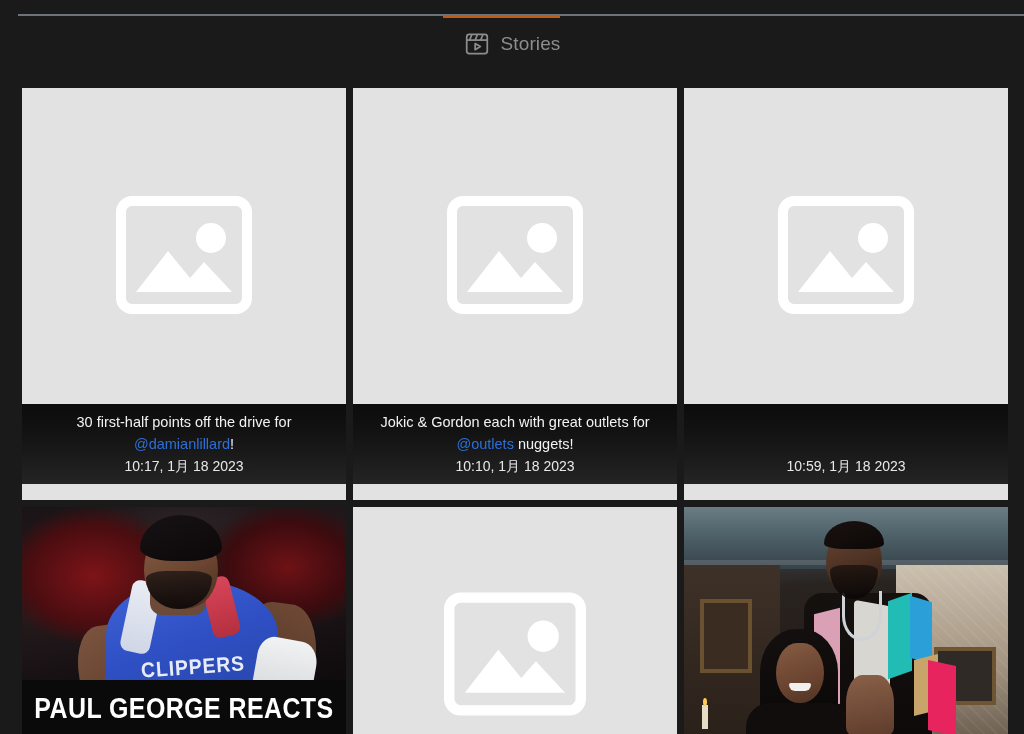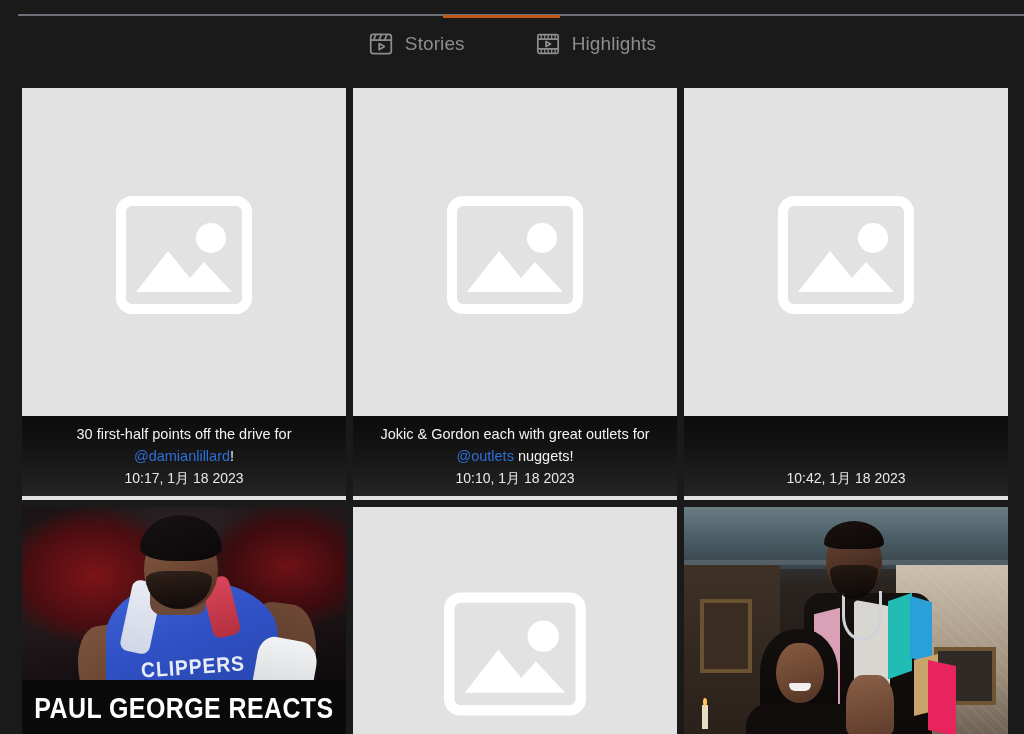--- a/index.html
+++ b/index.html
@@ -70,21 +70,21 @@
     display: flex; align-items: center; justify-content: center;
     overflow: hidden;
   }
   .cell.row2 .media { height: 229px; }
 
   
   .ph { display: block; }
 
   
   .caption {
-    position: absolute; left: 0; bottom: 4px;
+    position: absolute; left: 0; bottom: 16px;
     width: 100%; height: 80px;
     background: linear-gradient(to bottom, #0c0c0c 0%, #131313 38%, #242424 100%);
     padding: 8px 12px 6px;
     text-align: center;
     display: flex; flex-direction: column; align-items: center;
   }
   .cap-text {
     font-size: 14.5px; line-height: 21.5px; color: #f2f2f2;
     width: 100%;
   }
@@ -303,32 +303,20 @@
           <rect x="2.5" y="3.2" width="19" height="17.6" rx="2.4"></rect>
           <path d="M2.5 8.4h19"></path>
           <path d="M7.3 3.2 5.2 8.4M12.4 3.2l-2.1 5.2M17.5 3.2l-2.1 5.2"></path>
           <path d="M10.3 11.6v5.6l4.8-2.8z" stroke-linejoin="round"></path>
         </svg>
       </span>
       <span class="tab-label">Stories</span>
     </div>
 
 
-    <div class="tab">
-      <span class="tab-icon">
-        <svg viewBox="0 0 24 24" width="26" height="26" fill="none" stroke="#8d8d8d" stroke-width="1.6">
-          <rect x="2.6" y="3.4" width="18.8" height="17.2" rx="1.4"></rect>
-          <path d="M2.6 7.4h18.8M2.6 16.6h18.8"></path>
-          <path d="M5.8 3.4v4M9 3.4v4M12.2 3.4v4M15.4 3.4v4M18.6 3.4v4" stroke-width="1.2"></path>
-          <path d="M5.8 16.6v4M9 16.6v4M12.2 16.6v4M15.4 16.6v4M18.6 16.6v4" stroke-width="1.2"></path>
-          <path d="M10.2 9.6v4.8l4.2-2.4z" stroke-linejoin="round"></path>
-        </svg>
-      </span>
-      <span class="tab-label">Highlights</span>
-    </div>
   </div>
   <div class="tab-underline"></div>
 
   <div class="grid">
 
     <div class="cell row1">
       <div class="media">
         <svg class="ph" width="136" height="118" viewBox="0 0 136 118">
           <rect x="5" y="5" width="126" height="108" rx="11" fill="none" stroke="#fff" stroke-width="10"></rect>
           <circle cx="95" cy="42" r="15" fill="#fff"></circle>
@@ -361,21 +349,21 @@
 
     <div class="cell row1">
       <div class="media">
         <svg class="ph" width="136" height="118" viewBox="0 0 136 118">
           <rect x="5" y="5" width="126" height="108" rx="11" fill="none" stroke="#fff" stroke-width="10"></rect>
           <circle cx="95" cy="42" r="15" fill="#fff"></circle>
           <path d="M20 96 L52 55 L74 82 L88 66 L116 96 Z" fill="#fff"></path>
         </svg>
       </div>
       <div class="caption">
-        <div class="cap-time">10:42, 1月 18 2023</div>
+        <div class="cap-time">10:59, 1月 18 2023</div>
       </div>
     </div>
 
     <div class="cell row2">
       <div class="media">
         <div class="photo">
           <div class="pg-bg"></div>
           <div class="pg-arm-l"></div>
           <div class="pg-arm-r"></div>
           <div class="pg-body"></div>

